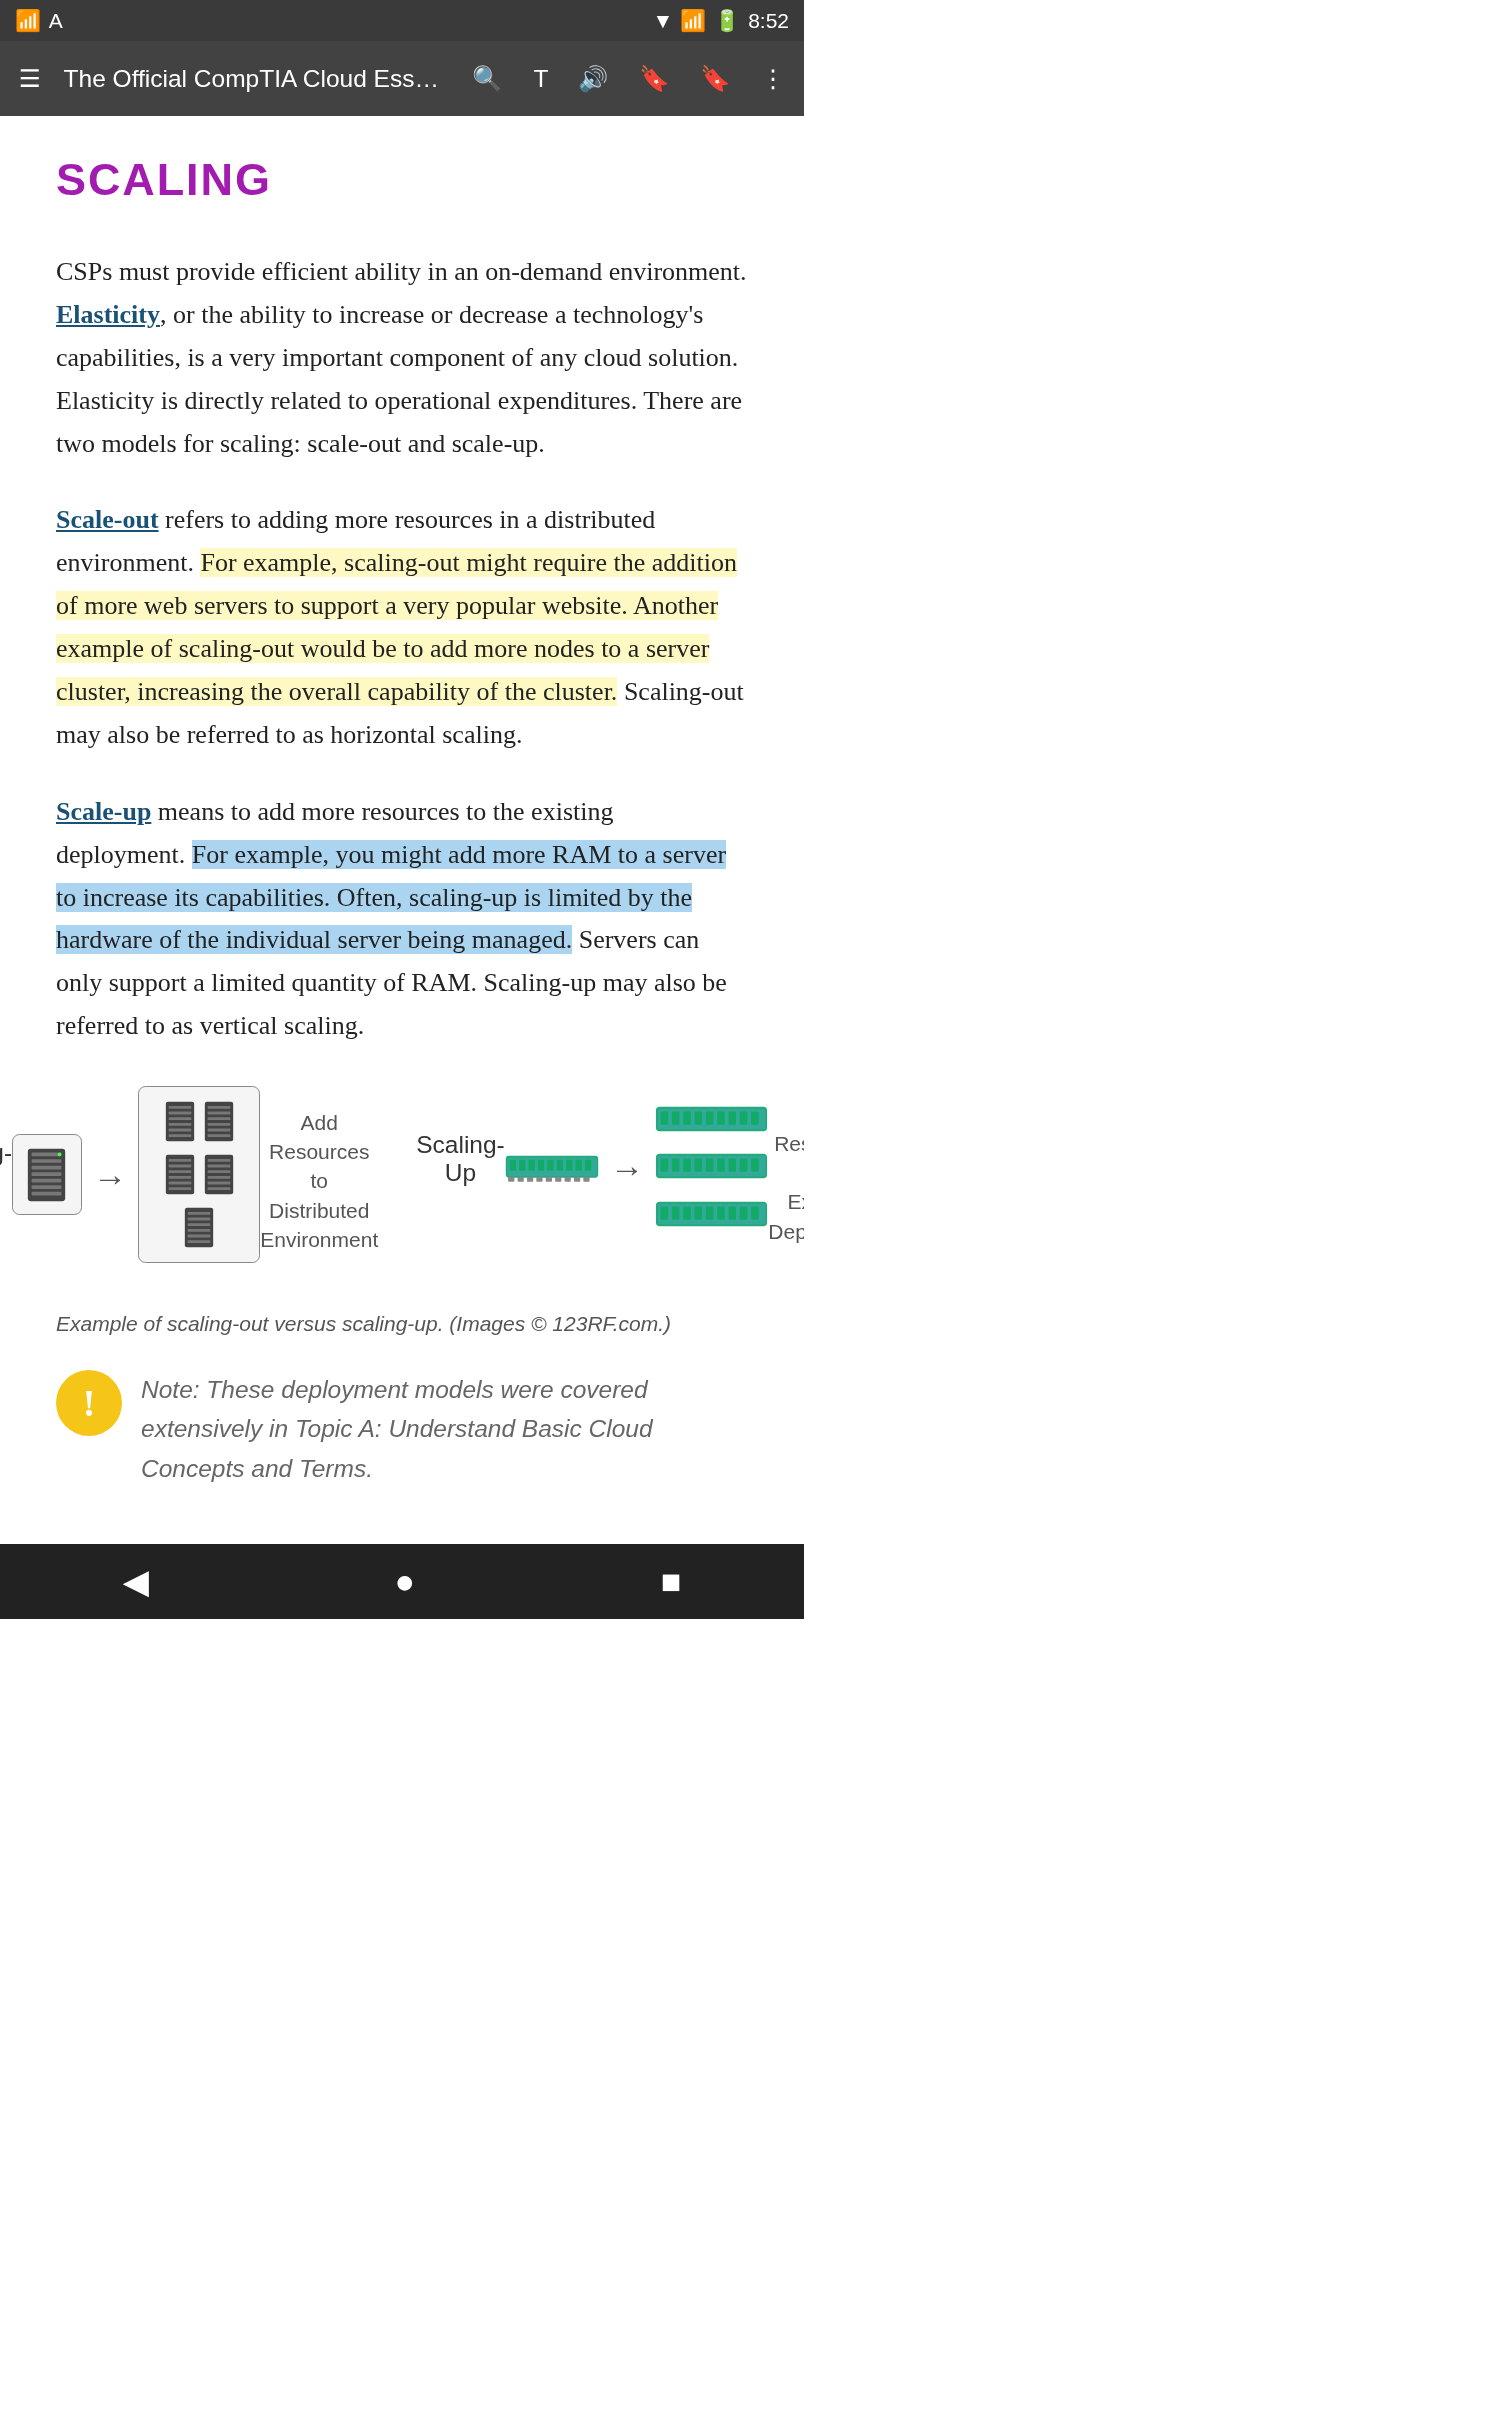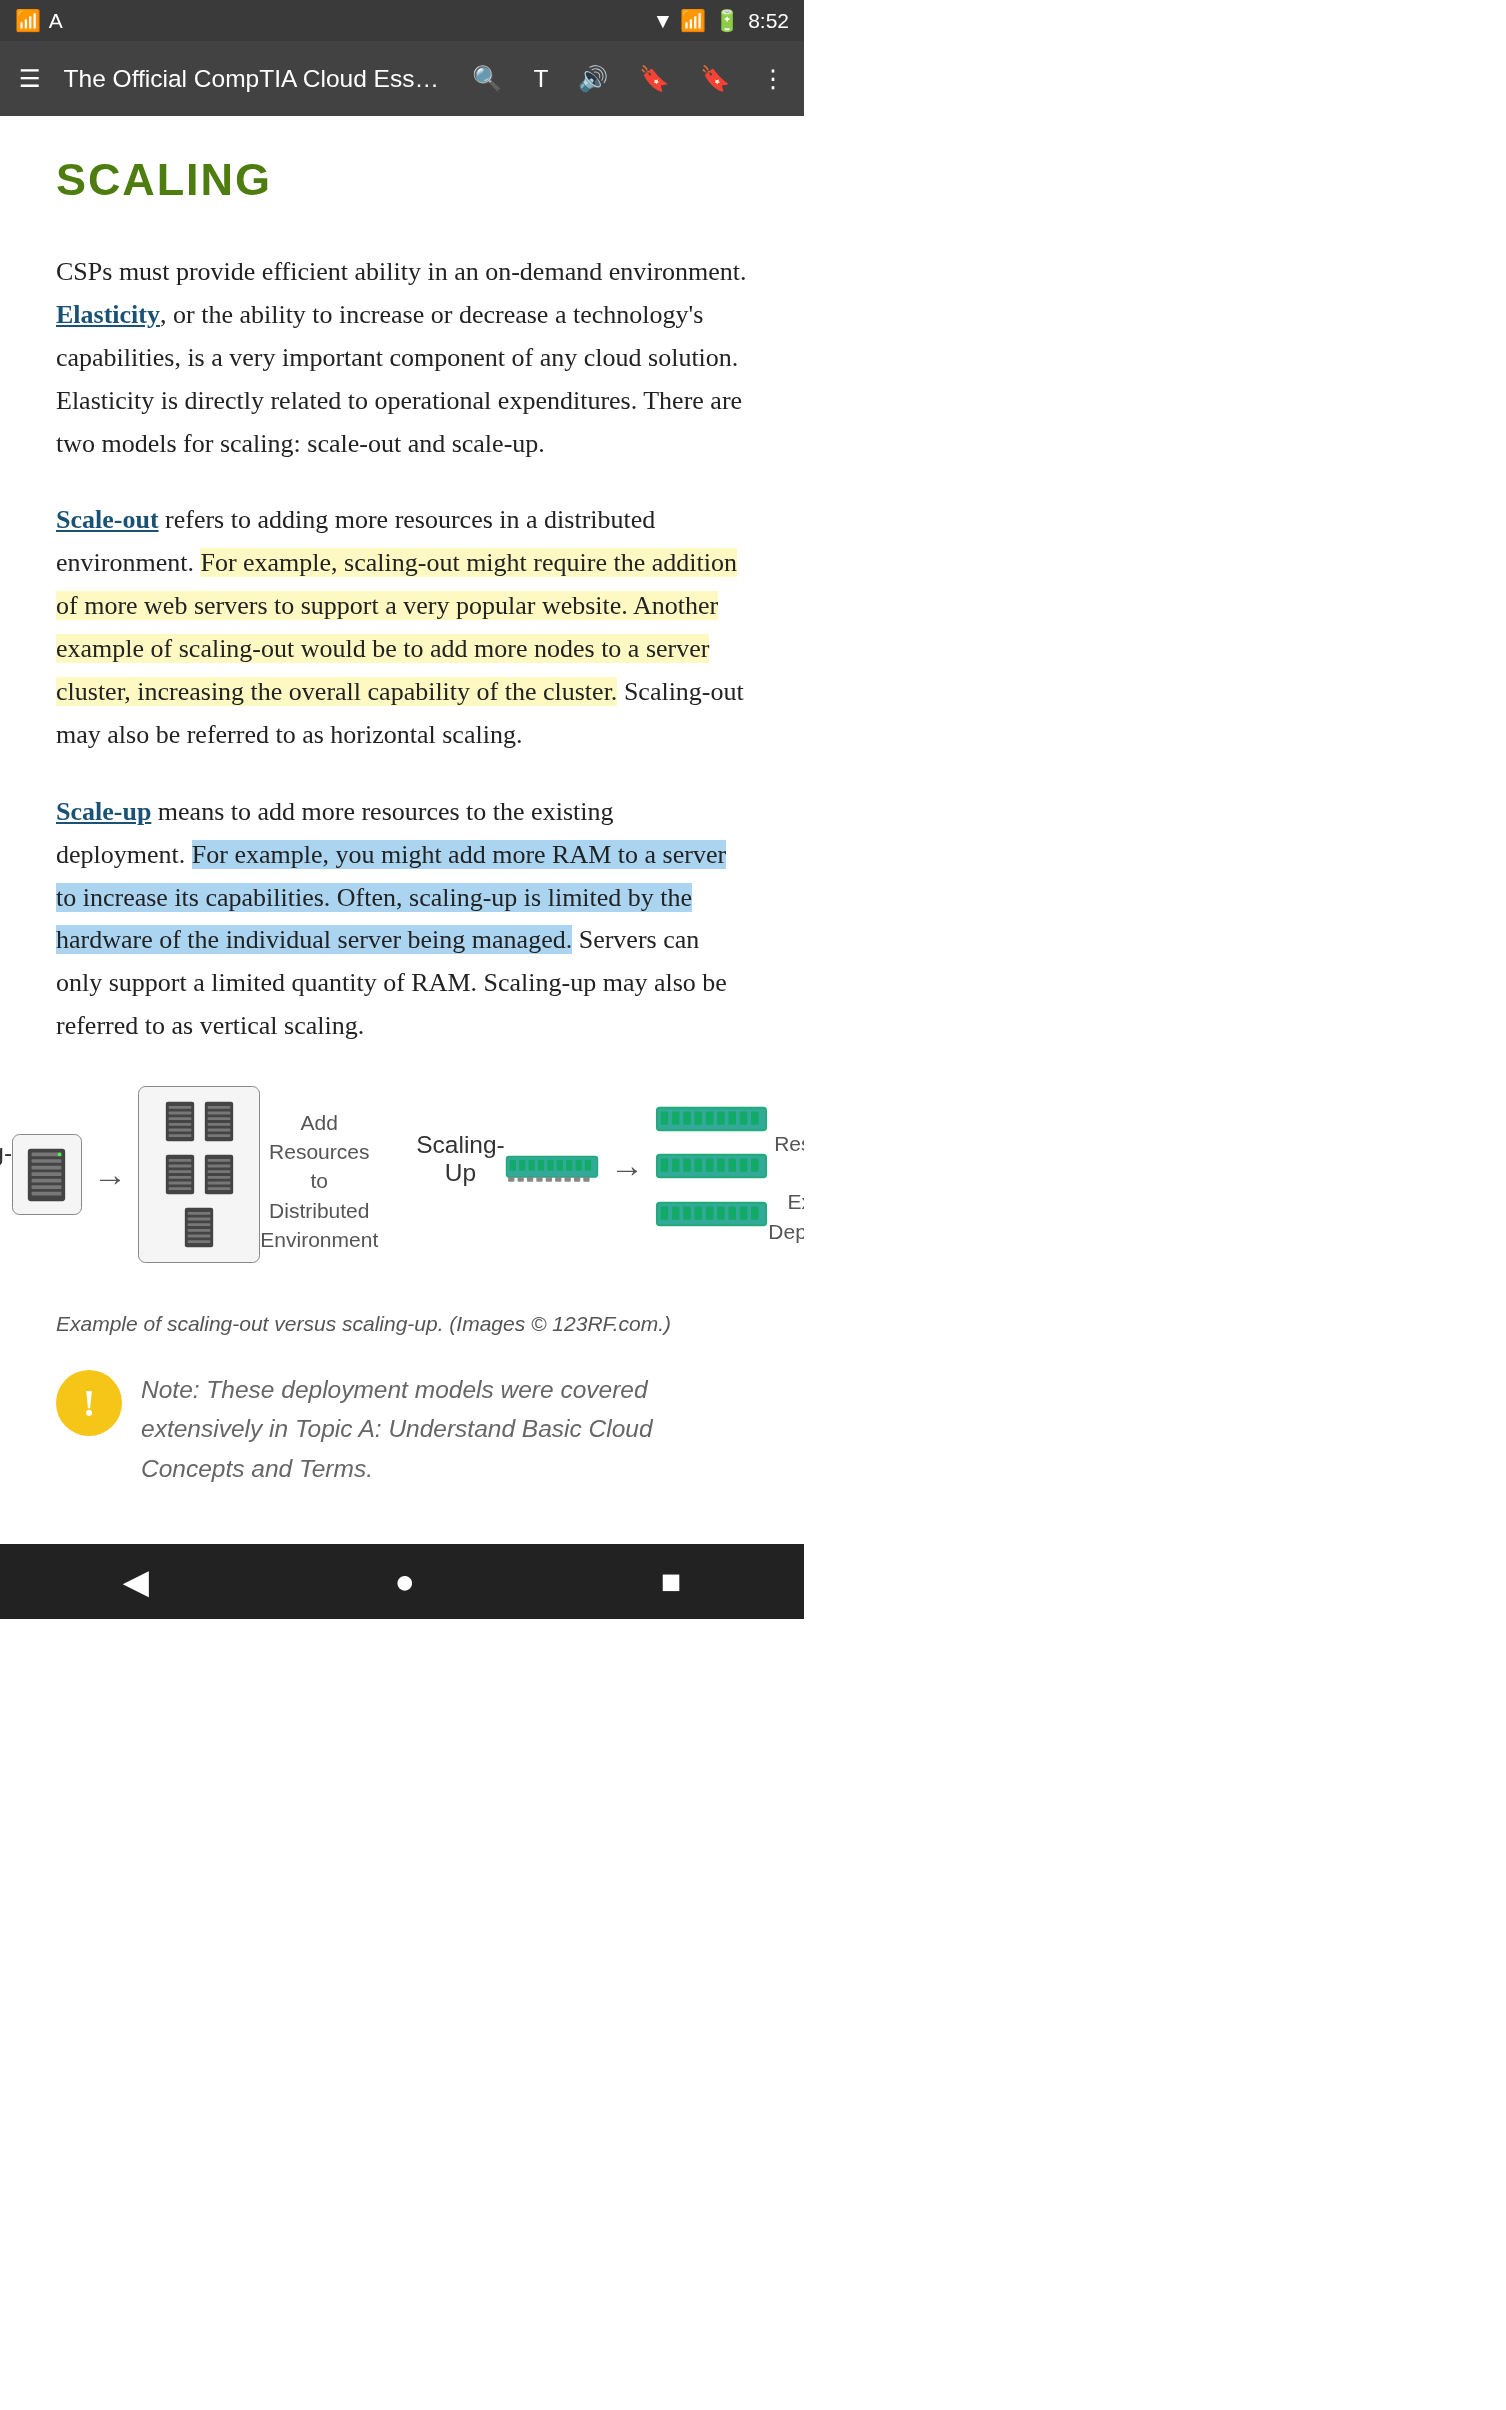--- a/index.html
+++ b/index.html
@@ -69,21 +69,21 @@
       padding: 3.8px;
     }
 
     
     .content {
       padding: 38px 56px 56px 56px;
       background: #fff;
     }
 
     .section-title {
-      color: #4d7c0f;
+      color: #a21caf;
       font-family: Arial, sans-serif;
       font-size: 45px;
       font-weight: bold;
       margin-bottom: 45px;
       letter-spacing: 1.9px;
     }
 
     .paragraph {
       font-size: 26px;
       line-height: 1.65;

